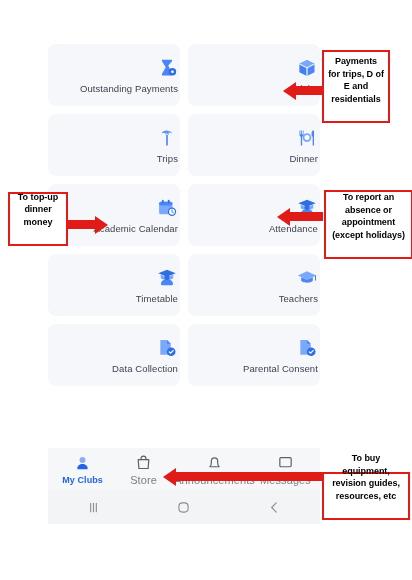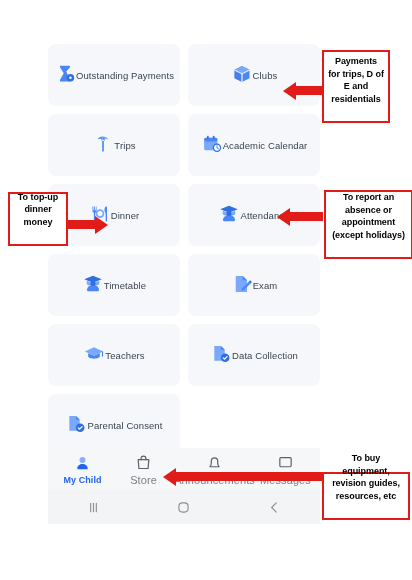--- a/index.html
+++ b/index.html
@@ -35,22 +35,22 @@
     display: flex;
     flex-wrap: wrap;
     gap: 8px 8px;
   }
   .tile {
     width: 132px;
     height: 62px;
     background: #f5f7fa;
     border-radius: 8px;
     display: flex;
-    flex-direction: row;
-    align-items: center;
+    flex-direction: column;
+    align-items: flex-end;
     justify-content: center;
     box-sizing: border-box;
     padding: 6px 2px 4px;
     cursor: pointer;
   }
   .tile-icon {
     width: 22px;
     height: 22px;
     display: flex;
     align-items: center;
@@ -218,47 +218,47 @@
           <path d="M12 3.5c1.6 1.2 2.4 3 2.3 5.2-1-1.6-2-2.4-2.3-2.4z" fill="#4a86f7"></path>
           <path d="M12 3.5C10.4 4.7 9.6 6.5 9.7 8.7c1-1.6 2-2.4 2.3-2.4z" fill="#7aa9fb"></path>
         </svg>
       </span>
       <span class="tile-label">Trips</span>
     </div>
 
     <div class="tile">
       <span class="tile-icon">
         <svg width="20" height="20" viewBox="0 0 24 24">
+          <circle cx="12" cy="11.5" r="5.2" fill="#7aa9fb"></circle>
+          <circle cx="12" cy="11.5" r="3" fill="#ffffff"></circle>
+          <path d="M3 3v5.5c0 1 .7 1.8 1.6 2V21h1.6V10.5c.9-.2 1.6-1 1.6-2V3H7.2v4.5H6.2V3H5v4.5H4V3z" fill="#4a86f7"></path>
+          <path d="M19.6 3c-1.3 0-2.2 1.6-2.2 4.2 0 1.9.6 3 1.4 3.4V21h1.6V3z" fill="#4a86f7"></path>
+        </svg>
+      </span>
+      <span class="tile-label">Dinner</span>
+    </div>
+
+    <div class="tile">
+      <span class="tile-icon">
+        <svg width="20" height="20" viewBox="0 0 24 24">
           <rect x="2.5" y="4.5" width="16" height="15" rx="2.2" fill="#7aa9fb"></rect>
           <rect x="2.5" y="4.5" width="16" height="4.6" rx="2.2" fill="#4a86f7"></rect>
           <rect x="6" y="2" width="2" height="4.4" rx="1" fill="#2f6fe4"></rect>
           <rect x="13" y="2" width="2" height="4.4" rx="1" fill="#2f6fe4"></rect>
           <circle cx="18" cy="16.5" r="5" fill="#2f6fe4"></circle>
           <circle cx="18" cy="16.5" r="3.5" fill="#ffffff"></circle>
           <path d="M18 14.2v2.5l1.7 1" stroke="#2f6fe4" stroke-width="1.1" fill="none" stroke-linecap="round"></path>
         </svg>
       </span>
       <span class="tile-label">Academic Calendar</span>
     </div>
 
     <div class="tile">
       <span class="tile-icon">
         <svg width="20" height="20" viewBox="0 0 24 24">
-          <circle cx="12" cy="11.5" r="5.2" fill="#7aa9fb"></circle>
-          <circle cx="12" cy="11.5" r="3" fill="#ffffff"></circle>
-          <path d="M3 3v5.5c0 1 .7 1.8 1.6 2V21h1.6V10.5c.9-.2 1.6-1 1.6-2V3H7.2v4.5H6.2V3H5v4.5H4V3z" fill="#4a86f7"></path>
-          <path d="M19.6 3c-1.3 0-2.2 1.6-2.2 4.2 0 1.9.6 3 1.4 3.4V21h1.6V3z" fill="#4a86f7"></path>
-        </svg>
-      </span>
-      <span class="tile-label">Dinner</span>
-    </div>
-
-    <div class="tile">
-      <span class="tile-icon">
-        <svg width="20" height="20" viewBox="0 0 24 24">
           <path d="M12 2 22.5 6.2 12 10.4 1.5 6.2z" fill="#2f6fe4"></path>
           <path d="M4.5 8v3.6c0 1.4 3.4 2.6 7.5 2.6s7.5-1.2 7.5-2.6V8L12 11.2z" fill="#7aa9fb"></path>
           <path d="M12 13.2c-3.6 0-6.6 2.2-7.2 5.2-.2 1 .2 2 1.2 2.4h12c1-.4 1.4-1.4 1.2-2.4-.6-3-3.6-5.2-7.2-5.2z" fill="#4a86f7"></path>
           <circle cx="12" cy="11.4" r="3" fill="#2f6fe4"></circle>
         </svg>
       </span>
       <span class="tile-label">Attendance</span>
     </div>
 
     <div class="tile">
@@ -266,31 +266,20 @@
         <svg width="20" height="20" viewBox="0 0 24 24">
           <path d="M12 2 22.5 6.2 12 10.4 1.5 6.2z" fill="#2f6fe4"></path>
           <path d="M4.5 8v3.6c0 1.4 3.4 2.6 7.5 2.6s7.5-1.2 7.5-2.6V8L12 11.2z" fill="#7aa9fb"></path>
           <path d="M12 13.2c-3.6 0-6.6 2.2-7.2 5.2-.2 1 .2 2 1.2 2.4h12c1-.4 1.4-1.4 1.2-2.4-.6-3-3.6-5.2-7.2-5.2z" fill="#4a86f7"></path>
           <circle cx="12" cy="11.4" r="3" fill="#2f6fe4"></circle>
         </svg>
       </span>
       <span class="tile-label">Timetable</span>
     </div>
 
-    <div class="tile">
-      <span class="tile-icon">
-        <svg width="20" height="20" viewBox="0 0 24 24">
-          <path d="M4.5 2.5h8.5l5 5v14h-13.5z" fill="#7aa9fb"></path>
-          <path d="M13 2.5l5 5h-5z" fill="#4a86f7"></path>
-          <path d="M19.8 9.6 21.9 11.7 14.4 19.2l-3 .9.9-3z" fill="#4a86f7"></path>
-          <path d="M19.8 9.6 21.9 11.7l1.3-1.3a1.5 1.5 0 0 0-2.1-2.1z" fill="#2f6fe4"></path>
-        </svg>
-      </span>
-      <span class="tile-label">Exam</span>
-    </div>
 
     <div class="tile">
       <span class="tile-icon">
         <svg width="20" height="20" viewBox="0 0 24 24">
           <path d="M12 4 23 9 12 14 1 9z" fill="#7aa9fb"></path>
           <path d="M5 11v3.8c0 1.6 3.1 2.9 7 2.9s7-1.3 7-2.9V11l-7 3.2z" fill="#4a86f7"></path>
           <path d="M22.2 9.4v5.2" stroke="#2f6fe4" stroke-width="1.1" stroke-linecap="round"></path>
         </svg>
       </span>
       <span class="tile-label">Teachers</span>
@@ -325,21 +314,21 @@
 
   <div id="app-bottom-nav">
 
     <div class="nav-item active">
       <span class="nav-icon">
         <svg width="17" height="17" viewBox="0 0 24 24">
           <circle cx="12" cy="7" r="4.2" fill="#8aaef7"></circle>
           <path d="M12 12.8c-4 0-7.2 2.6-7.2 5.4V20h14.4v-1.8c0-2.8-3.2-5.4-7.2-5.4z" fill="#2563eb"></path>
         </svg>
       </span>
-      <span class="nav-label">My Child</span>
+      <span class="nav-label">My Clubs</span>
     </div>
 
     <div class="nav-item">
       <span class="nav-icon">
         <svg width="17" height="17" viewBox="0 0 24 24" fill="none" stroke="#5b6169" stroke-width="1.7">
           <path d="M4.5 8h15l-1 12.5h-13z" stroke-linejoin="round"></path>
           <path d="M8.6 8V6.4a3.4 3.4 0 0 1 6.8 0V8" stroke-linecap="round"></path>
         </svg>
       </span>
       <span class="nav-label">Store</span>

